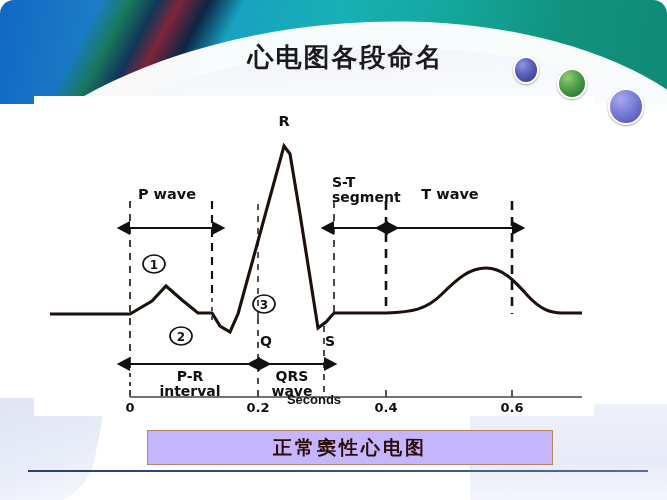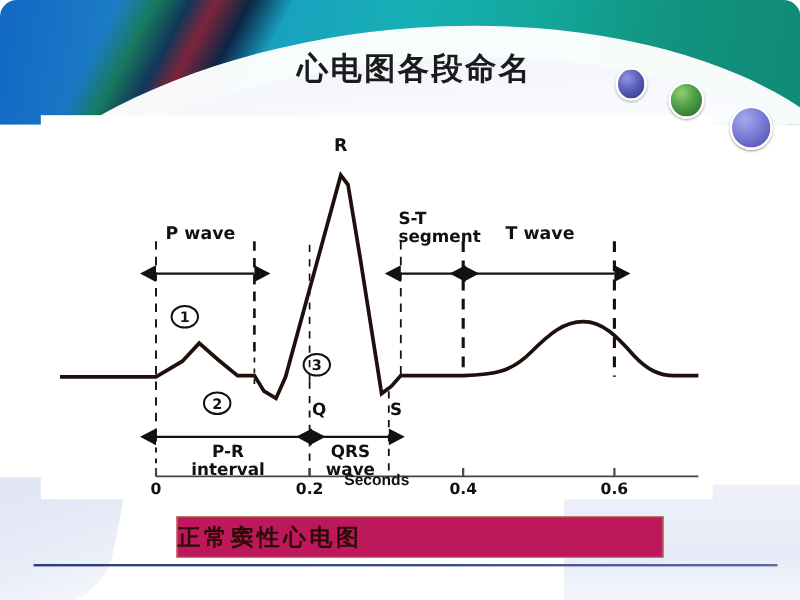--- a/index.html
+++ b/index.html
@@ -124,26 +124,26 @@
     width: 560px; height: 320px;
     background: #ffffff;
     z-index: 4;
   }
   #ecg-svg { display: block; width: 560px; height: 320px; }
 
   
   #caption-banner {
     position: absolute; left: 147px; top: 430px;
     width: 406px; height: 35px;
-    background: #be185d;
+    background: #c4b5fd;
     border: 1px solid #b8835f;
     z-index: 6;
     display: flex;
     align-items: center;
-    justify-content: flex-start;
+    justify-content: center;
   }
   #caption-text {
     font-family: "DejaVu Serif", "Liberation Serif", serif;
     font-size: 19px;
     font-weight: 700;
     color: #2a0b06;
     letter-spacing: 3px;
   }
 </style>
 </head>

